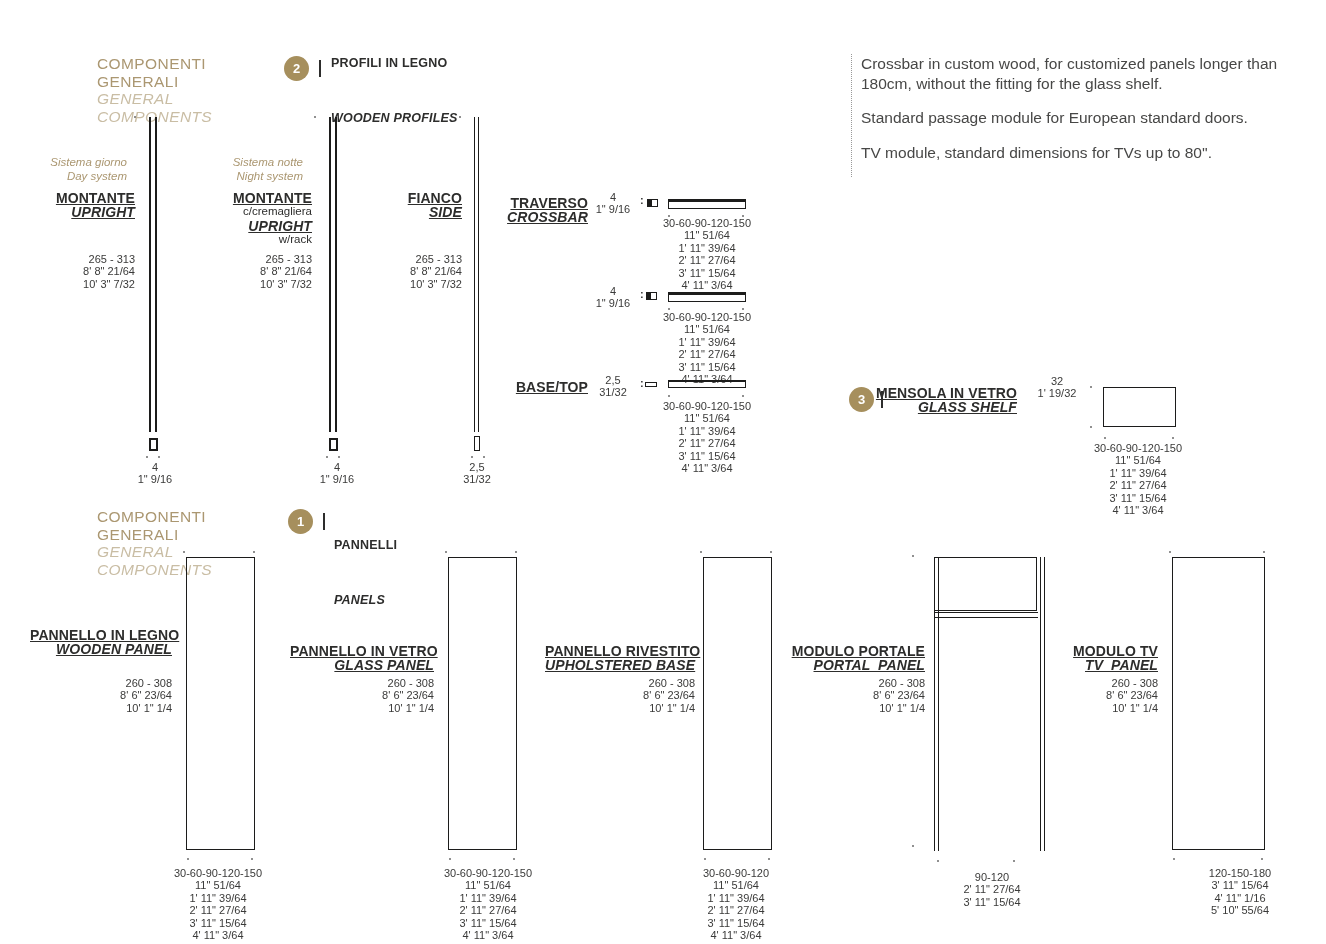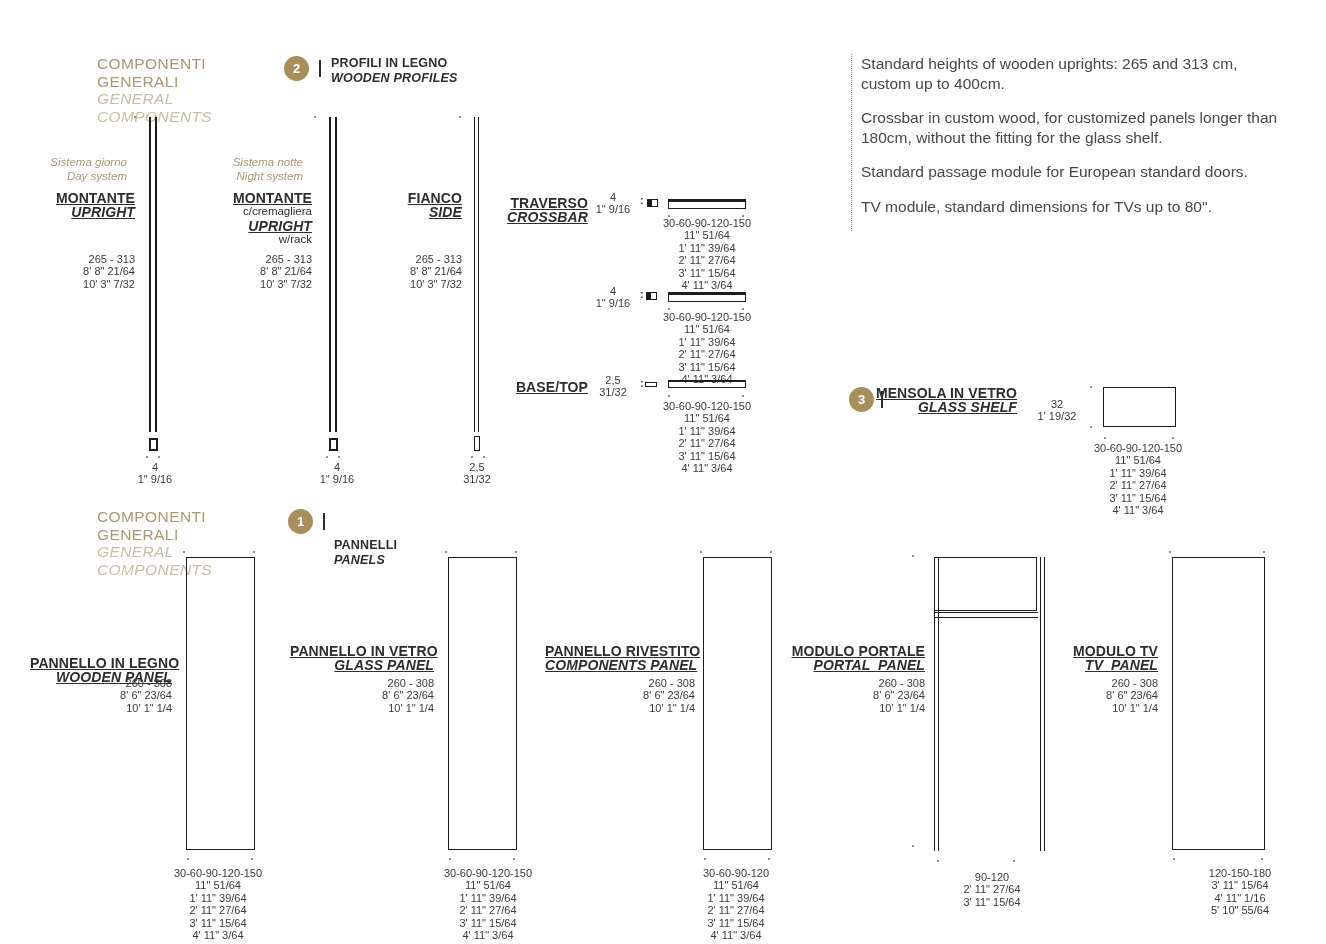--- a/index.html
+++ b/index.html
@@ -10,21 +10,21 @@
   .tc{text-align:center;}
   .lines{white-space:pre-line;}
 
   
   .eb1{font-size:15.5px;color:var(--tan);letter-spacing:.4px;line-height:17.5px;}
   .eb2{font-size:15.5px;font-style:italic;color:var(--tan-light);letter-spacing:.4px;line-height:17.5px;}
   .badge{width:25px;height:25px;border-radius:50%;background:var(--gold);color:#fff;
          font-size:13px;font-weight:700;text-align:center;line-height:25px;}
   .vrule{width:1.5px;height:17px;background:var(--ink);}
   .st1{font-size:12.5px;font-weight:700;line-height:14.5px;letter-spacing:.2px;color:var(--ink);white-space:pre;}
-  .st2{font-size:12.5px;font-weight:700;font-style:italic;line-height:14.5px;letter-spacing:.2px;color:var(--ink);white-space:pre;}
+  .st2{font-size:12.5px;font-weight:700;font-style:italic;line-height:14.5px;letter-spacing:.2px;color:var(--ink);white-space:pre;margin-top:40px;}
 
   
   .nm{font-size:14px;font-weight:700;color:var(--ink);line-height:14.2px;letter-spacing:.1px;white-space:pre;text-decoration:underline;}
   .nm.it{font-style:italic;}
   .sub{font-size:11.5px;font-weight:400;color:var(--ink);line-height:13.5px;}
   .sys{font-size:11.5px;font-style:italic;color:var(--tan);line-height:13.8px;}
   .dims{font-size:11px;color:var(--dim);line-height:12.4px;}
   .colon{font-size:11px;color:var(--dim);font-weight:700;}
 
   
@@ -157,33 +157,32 @@
   <div class="abs hbar thin" style="left:668px;top:380px"></div>
   <div class="abs dotpair" style="left:668px;top:395px;width:76px"></div>
   <div class="abs tc dims lines" style="left:637px;top:400px;width:140px">30-60-90-120-150
 11" 51/64
 1' 11" 39/64
 2' 11" 27/64
 3' 11" 15/64
 4' 11" 3/64</div>
 
   <div class="abs notes" style="left:851px;top:54px;width:420px">
-    <p>Standard heights of wooden uprights: 265 and 313 cm, custom up to 400cm.</p>
     <p>Crossbar in custom wood, for customized panels longer than 180cm, without the fitting for the glass shelf.</p>
     <p>Standard passage module for European standard doors.</p>
     <p>TV module, standard dimensions for TVs up to 80''.</p>
   </div>
 
   <div class="abs badge" style="left:849px;top:387px">3</div>
   <div class="abs vrule" style="left:881px;top:391px"></div>
   <div class="abs tr" style="left:860px;top:386px;width:157px">
     <div class="nm">MENSOLA IN VETRO</div>
     <div class="nm it">GLASS SHELF</div>
   </div>
-  <div class="abs tc dims lines" style="left:1027px;top:398px;width:60px">32
+  <div class="abs tc dims lines" style="left:1027px;top:375px;width:60px">32
 1' 19/32</div>
   <div class="abs rect" style="left:1103px;top:387px;width:71px;height:38px"></div>
   <div class="abs dot" style="left:1090px;top:386px"></div>
   <div class="abs dot" style="left:1090px;top:426px"></div>
   <div class="abs dotpair" style="left:1104px;top:437px;width:70px"></div>
   <div class="abs tc dims lines" style="left:1068px;top:442px;width:140px">30-60-90-120-150
 11" 51/64
 1' 11" 39/64
 2' 11" 27/64
 3' 11" 15/64
@@ -193,21 +192,21 @@
     <div class="eb1">COMPONENTI GENERALI</div>
     <div class="eb2">GENERAL COMPONENTS</div>
   </div>
   <div class="abs badge" style="left:288px;top:509px">1</div>
   <div class="abs vrule" style="left:323px;top:513px"></div>
   <div class="abs" style="left:334px;top:538px">
     <div class="st1">PANNELLI</div>
     <div class="st2">PANELS</div>
   </div>
 
-  <div class="abs tr" style="left:30px;top:656px;width:142px">
+  <div class="abs tr" style="left:30px;top:628px;width:142px">
     <div class="nm">PANNELLO IN LEGNO</div>
     <div class="nm it">WOODEN PANEL</div>
   </div>
   <div class="abs tr dims lines" style="left:30px;top:677px;width:142px">260 - 308
 8' 6" 23/64
 10' 1" 1/4</div>
   <div class="abs rect" style="left:186px;top:557px;width:67px;height:291px"></div>
   <div class="abs dotpair" style="left:183px;top:551px;width:72px"></div>
   <div class="abs dotpair" style="left:187px;top:858px;width:66px"></div>
   <div class="abs tc dims lines" style="left:148px;top:867px;width:140px">30-60-90-120-150
@@ -229,21 +228,21 @@
   <div class="abs dotpair" style="left:449px;top:858px;width:66px"></div>
   <div class="abs tc dims lines" style="left:418px;top:867px;width:140px">30-60-90-120-150
 11" 51/64
 1' 11" 39/64
 2' 11" 27/64
 3' 11" 15/64
 4' 11" 3/64</div>
 
   <div class="abs tr" style="left:545px;top:644px;width:150px">
     <div class="nm">PANNELLO RIVESTITO</div>
-    <div class="nm it">COMPONENTS PANEL</div>
+    <div class="nm it">UPHOLSTERED BASE</div>
   </div>
   <div class="abs tr dims lines" style="left:545px;top:677px;width:150px">260 - 308
 8' 6" 23/64
 10' 1" 1/4</div>
   <div class="abs rect" style="left:703px;top:557px;width:67px;height:291px"></div>
   <div class="abs dotpair" style="left:700px;top:551px;width:72px"></div>
   <div class="abs dotpair" style="left:704px;top:858px;width:66px"></div>
   <div class="abs tc dims lines" style="left:666px;top:867px;width:140px">30-60-90-120
 11" 51/64
 1' 11" 39/64

